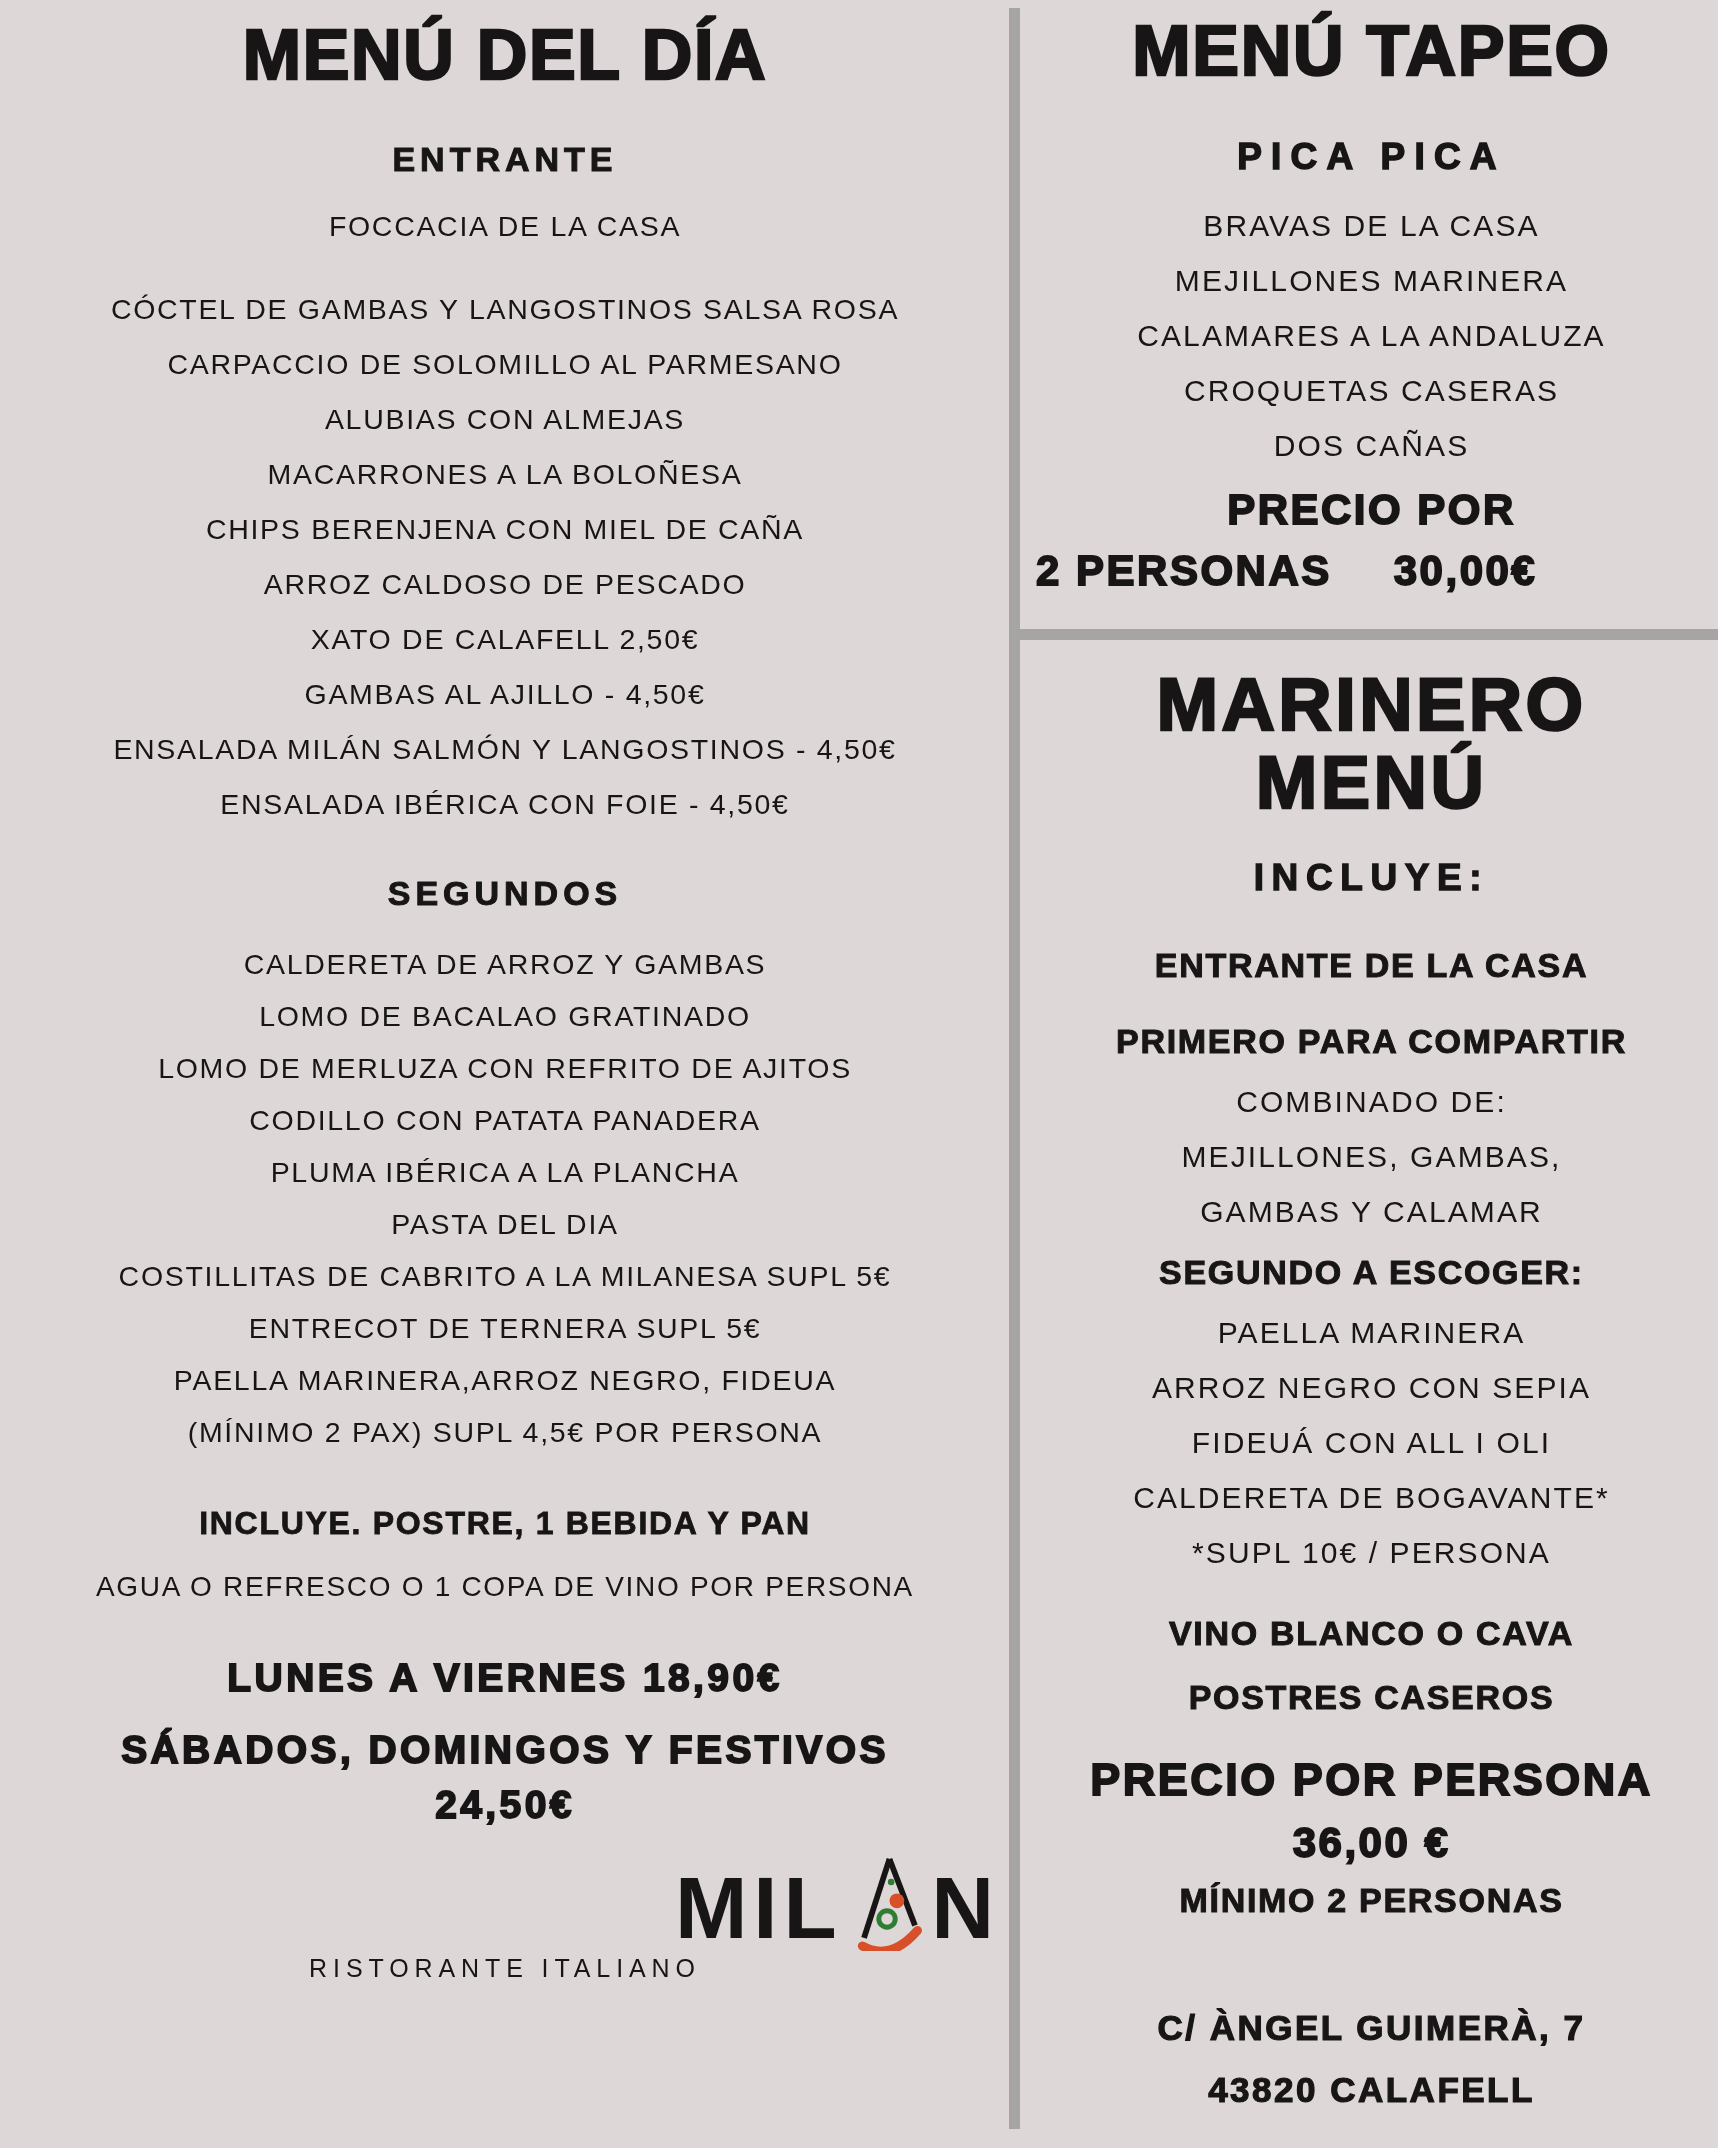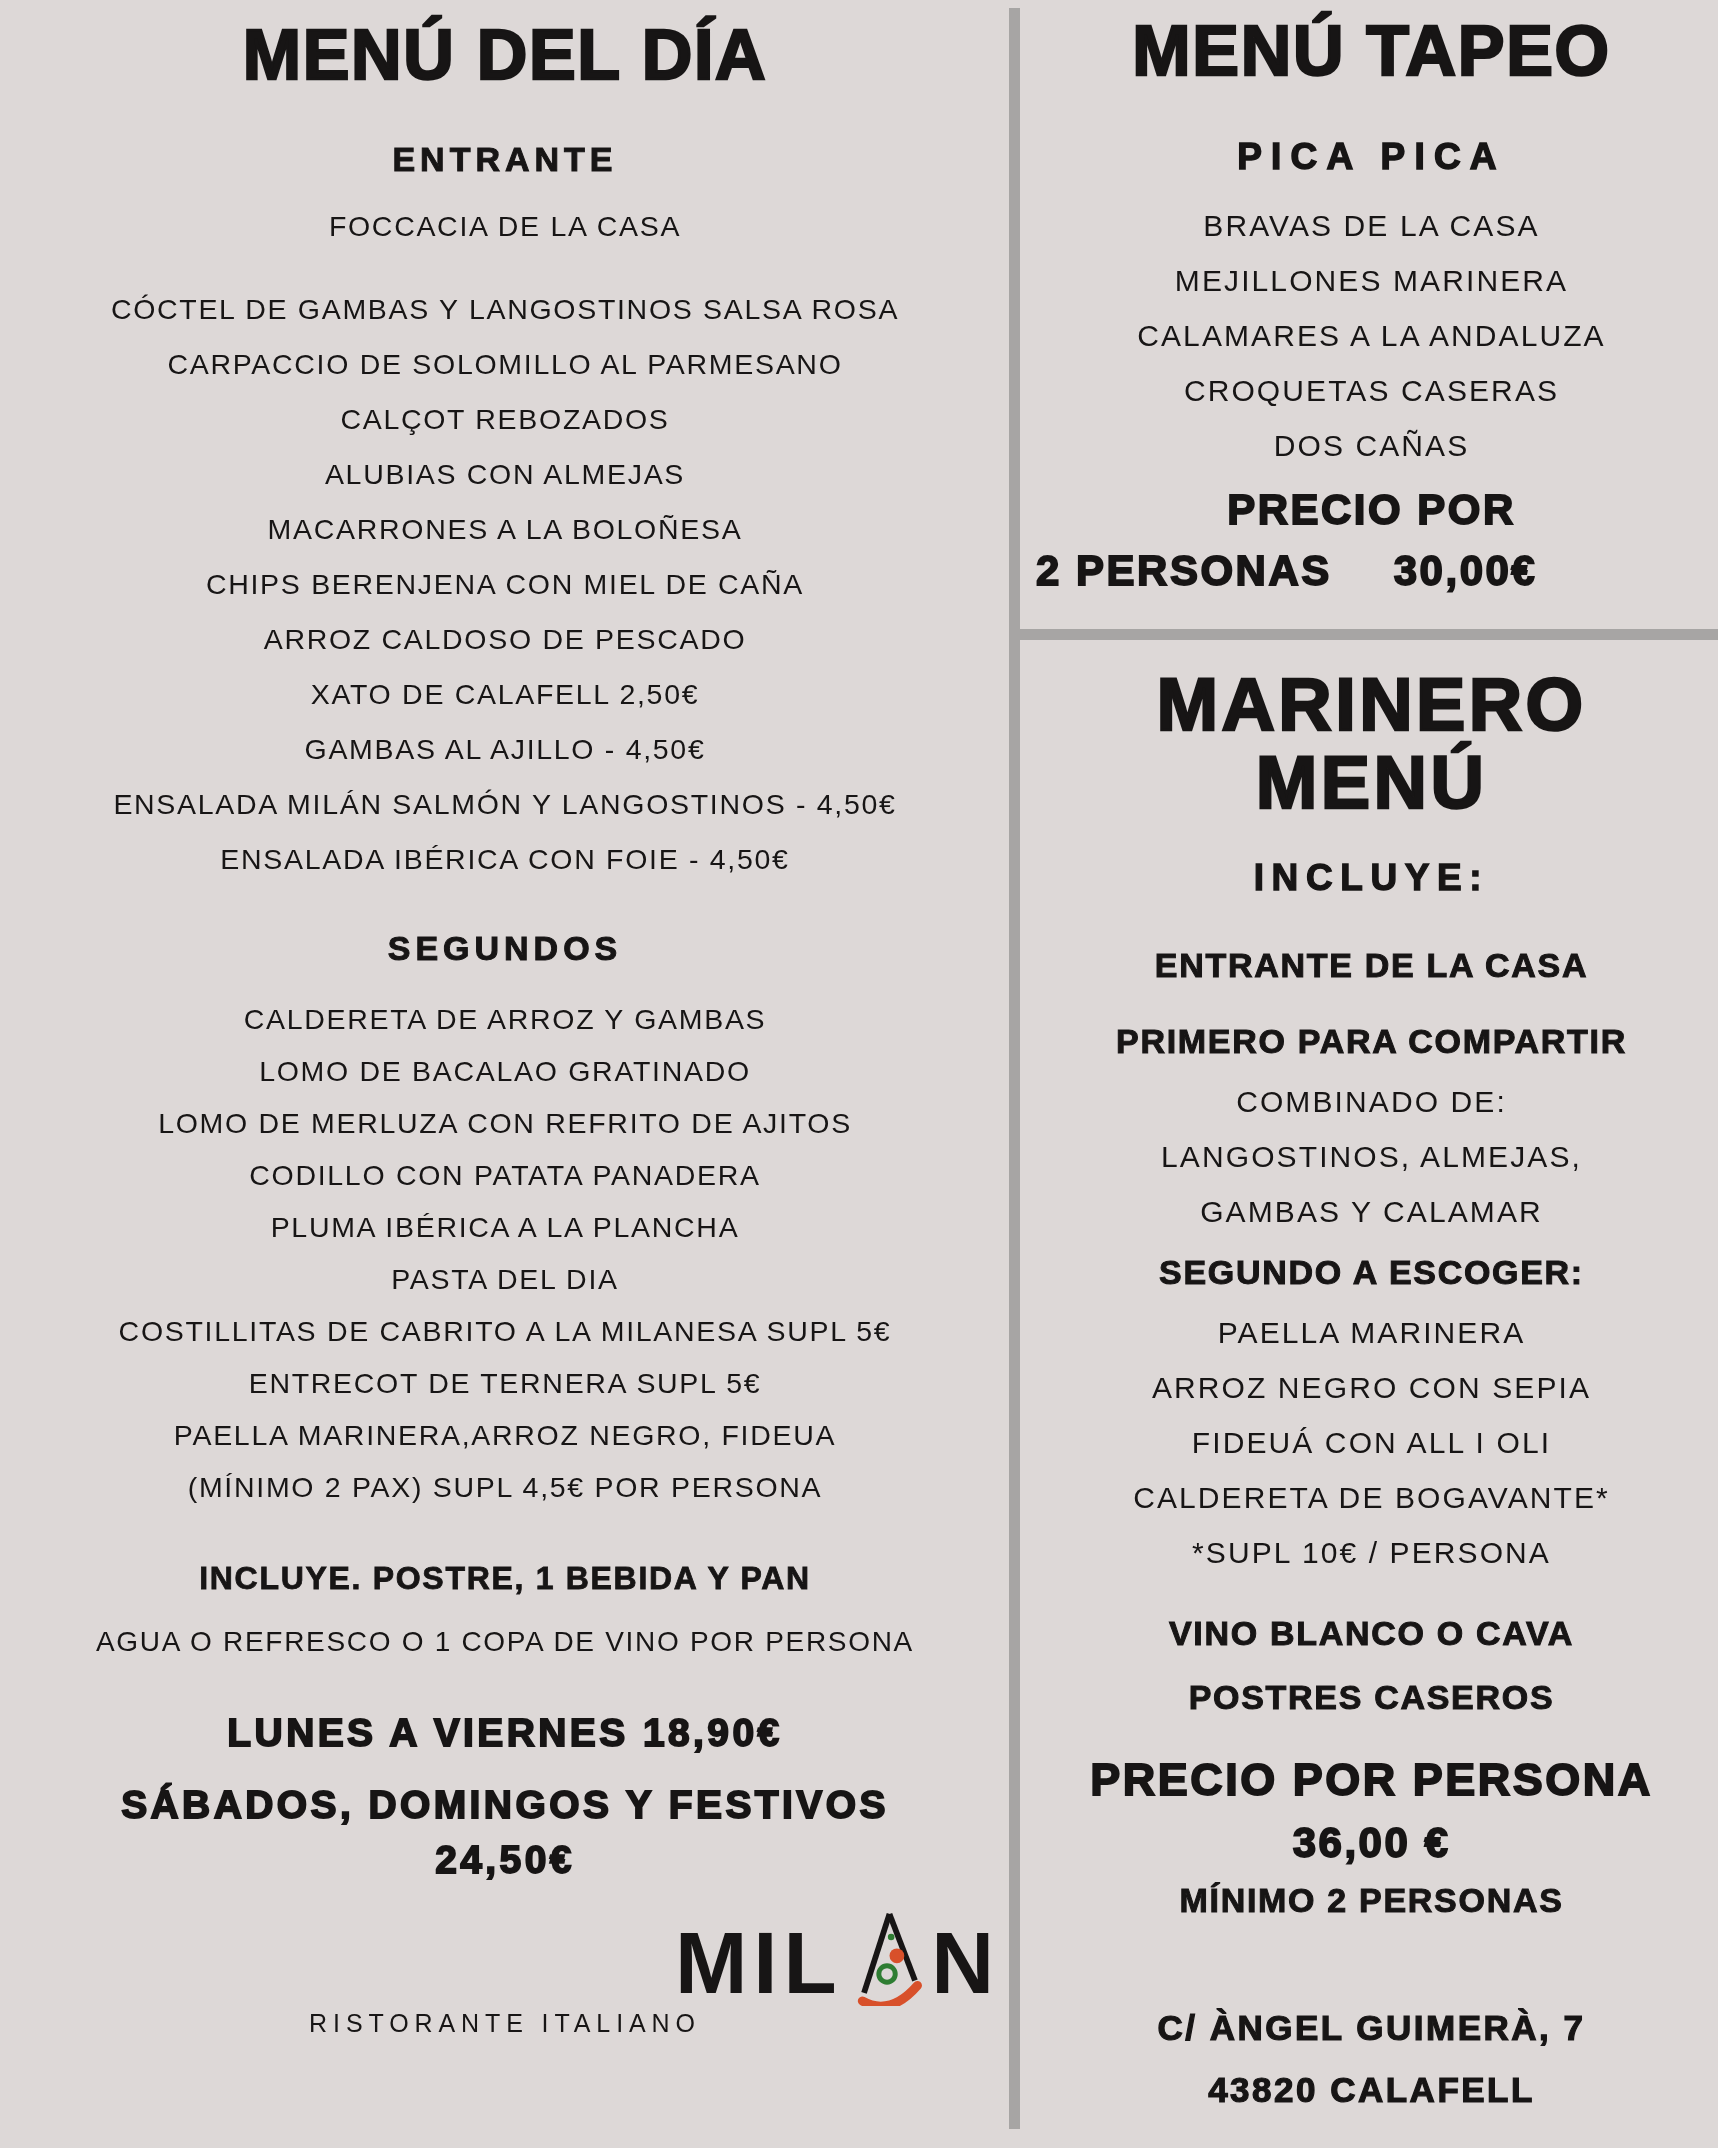--- a/index.html
+++ b/index.html
@@ -57,21 +57,20 @@
 
 <div id="left-col" class="col">
   <div class="h-title">MENÚ DEL DÍA</div>
 
   <div class="h-sub mt56">ENTRANTE</div>
   <div class="item mt24">FOCCACIA DE LA CASA</div>
 
   <div class="mt34">
     <div class="item">CÓCTEL DE GAMBAS Y LANGOSTINOS SALSA ROSA</div>
     <div class="item">CARPACCIO DE SOLOMILLO AL PARMESANO</div>
-    <div class="item">CALÇOT REBOZADOS</div>
     <div class="item">ALUBIAS CON ALMEJAS</div>
     <div class="item">MACARRONES A LA BOLOÑESA</div>
     <div class="item">CHIPS BERENJENA CON MIEL DE CAÑA</div>
     <div class="item">ARROZ CALDOSO DE PESCADO</div>
     <div class="item">XATO DE CALAFELL 2,50€</div>
     <div class="item">GAMBAS AL AJILLO - 4,50€</div>
     <div class="item">ENSALADA MILÁN SALMÓN Y LANGOSTINOS - 4,50€</div>
     <div class="item">ENSALADA IBÉRICA CON FOIE - 4,50€</div>
   </div>
 
@@ -138,21 +137,21 @@
     <div>MENÚ</div>
   </div>
 
   <div class="incluye mt40">INCLUYE:</div>
 
   <div class="r-bold mt56">ENTRANTE DE LA CASA</div>
 
   <div class="r-bold mt44">PRIMERO PARA COMPARTIR</div>
   <div class="mt16">
     <div class="r-item">COMBINADO DE:</div>
-    <div class="r-item">LANGOSTINOS, ALMEJAS,</div>
+    <div class="r-item">MEJILLONES, GAMBAS,</div>
     <div class="r-item">GAMBAS Y CALAMAR</div>
   </div>
 
   <div class="r-bold mt16">SEGUNDO A ESCOGER:</div>
   <div class="mt16">
     <div class="r-item">PAELLA MARINERA</div>
     <div class="r-item">ARROZ NEGRO CON SEPIA</div>
     <div class="r-item">FIDEUÁ CON ALL I OLI</div>
     <div class="r-item">CALDERETA DE BOGAVANTE*</div>
     <div class="r-item">*SUPL 10€ / PERSONA</div>

